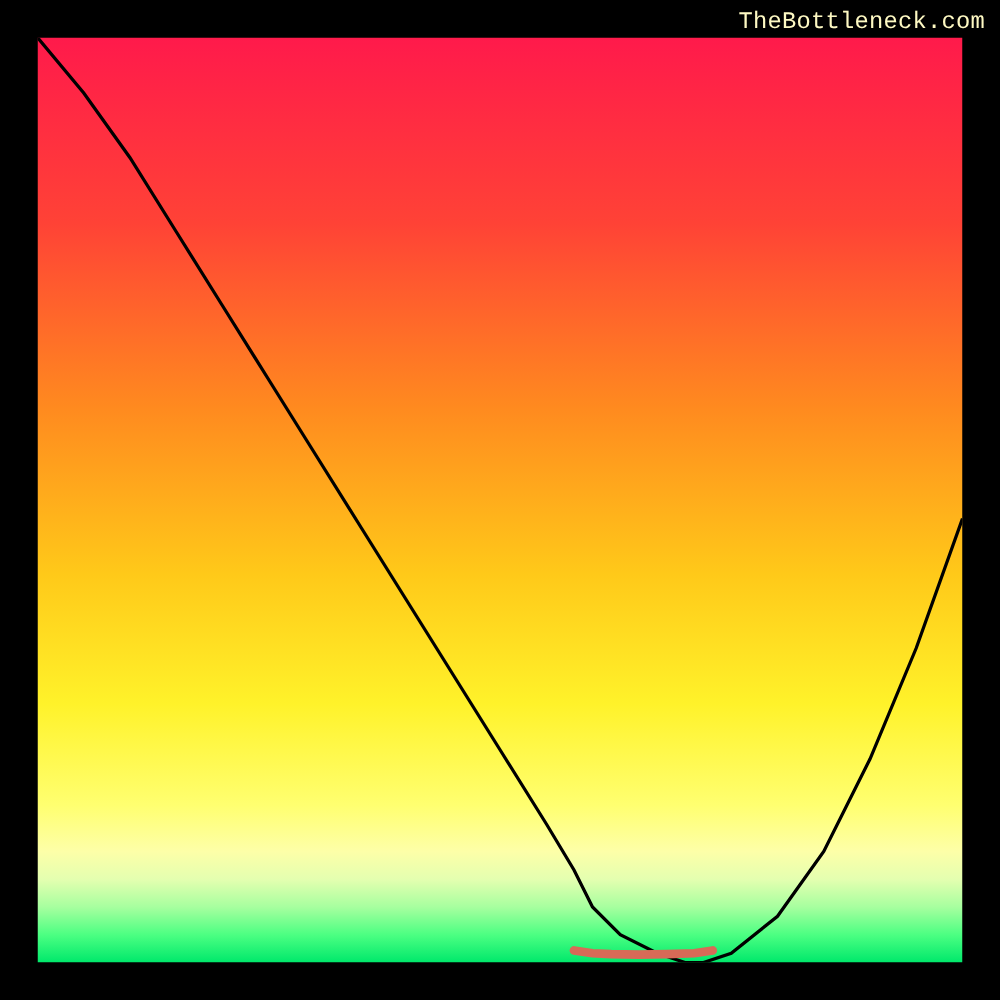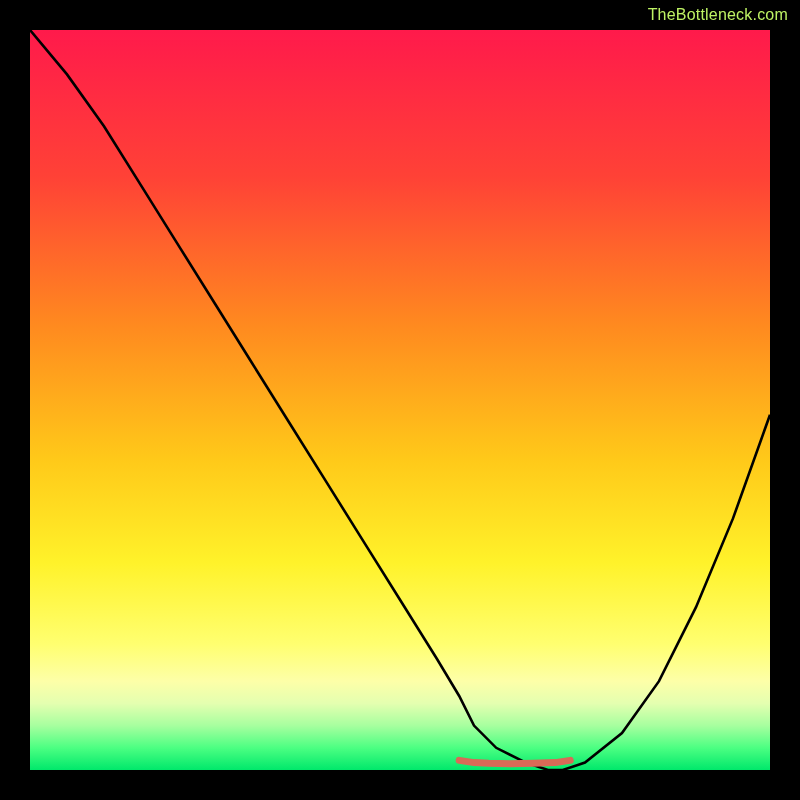--- a/index.html
+++ b/index.html
@@ -15,23 +15,23 @@
     left: 30px;
     top: 30px;
     width: 740px;
     height: 740px;
     background: #000;
   }
   .watermark {
     position: absolute;
     top: 6px;
     right: 12px;
-    font-family: Liberation Sans, sans-serif;
-    font-size: 16px;
-    color: #bef264;
+    font-family: Liberation Mono, monospace;
+    font-size: 19px;
+    color: #fef9c3;
     letter-spacing: 0.2px;
     z-index: 20;
   }
   .plot {
     position: absolute;
     left: 30px;
     top: 30px;
     width: 740px;
     height: 740px;
   }

